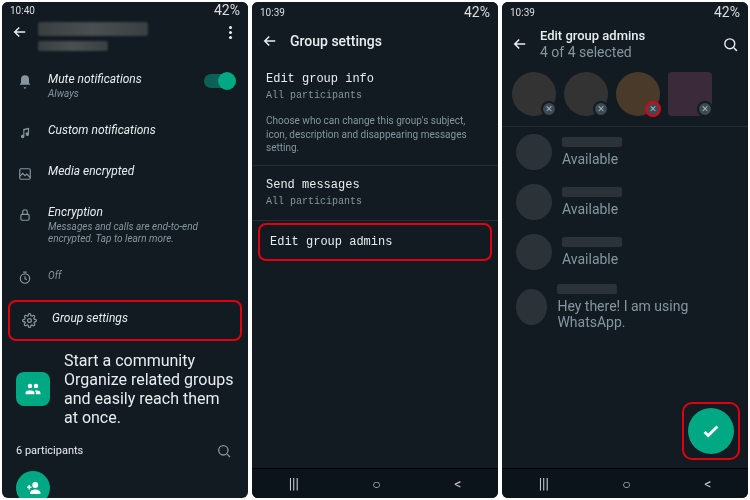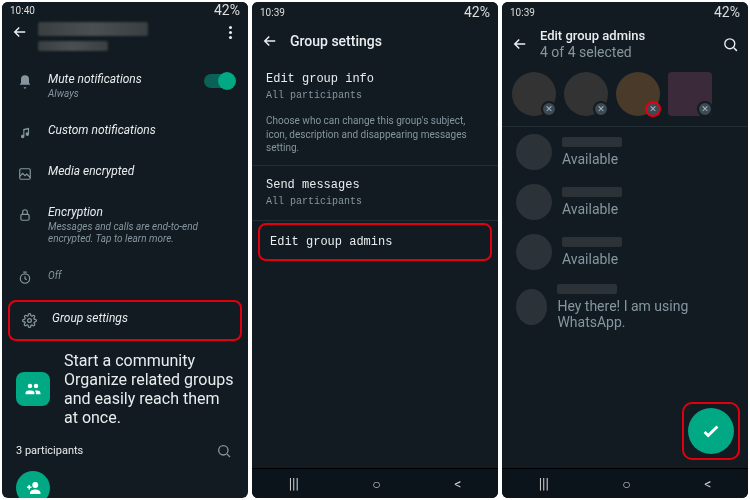--- a/index.html
+++ b/index.html
@@ -224,21 +224,21 @@
     </div>
     <div class="rtexts">
       <span class="rlabel">Start a community</span>
       <span class="rsub">Organize related groups and easily reach them at once.</span>
     </div>
   </div>
 
   <div class="divider"></div>
 
   <div class="searchrow">
-    <span class="rsub" style="font-size:11px;">3 participants</span>
+    <span class="rsub" style="font-size:11px;">6 participants</span>
     <div class="icon-btn">
       <svg width="16" height="16" viewBox="0 0 24 24" fill="none" stroke="#8696a0" stroke-width="2">
           <circle cx="11" cy="11" r="7"></circle>
           <path d="M21 21l-4.3-4.3"></path>
         </svg>
     </div>
   </div>
 
   <div class="section-row">
     <div class="avatar-circle">

